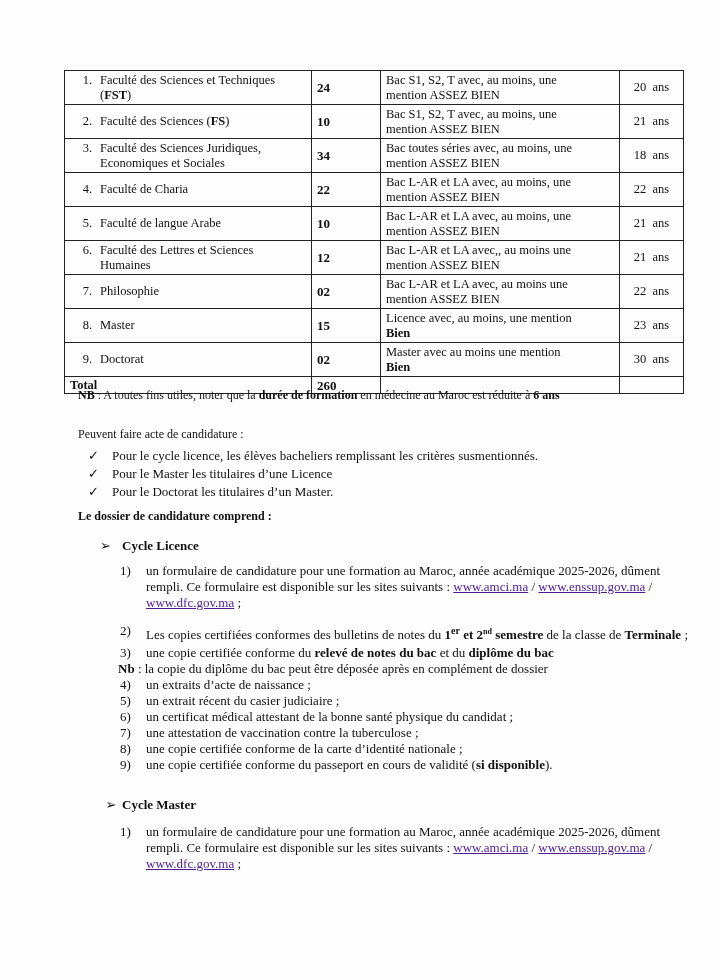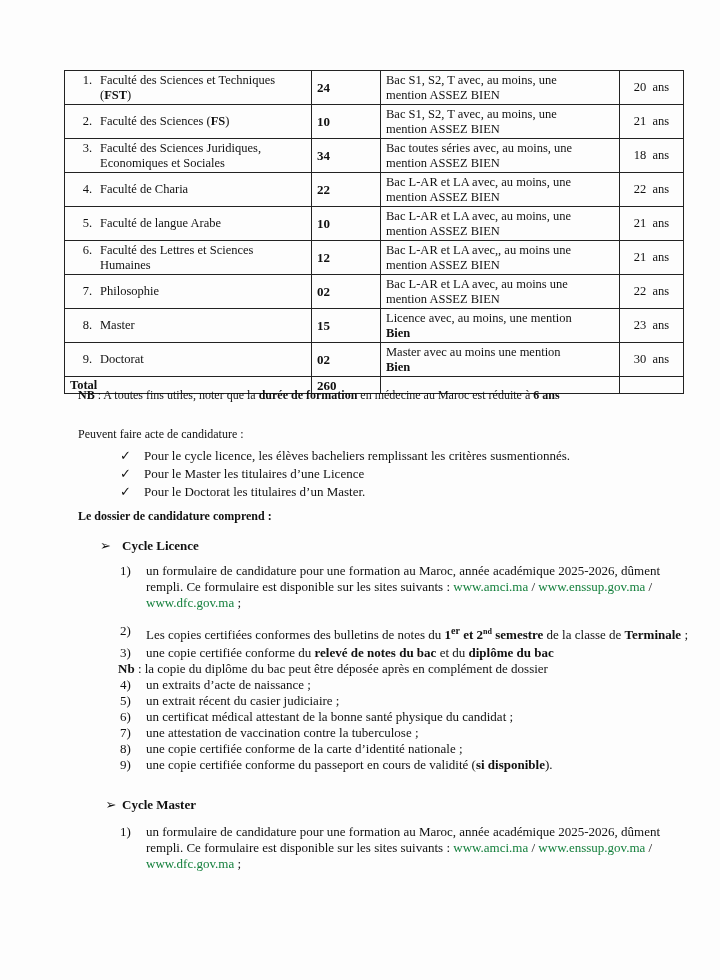--- a/index.html
+++ b/index.html
@@ -15,33 +15,33 @@
   td.c2 { width:58px; text-align:left; font-weight:bold; font-size:13px; }
   td.c3 { width:228px;margin-left:37px; }
   td.c4 { text-align:center; font-size:12.5px; }
   .num { display:inline-block; width:22px; text-align:right; margin-right:8px; }
   .ind { padding-left:30px; }
   b { font-weight:bold; }
 
   .blk { position:absolute; left:78px; font-size:12px; line-height:17px; }
   .nb { top:387px; width:606px; }
   .peuvent { top:426px; }
-  .checks { position:absolute; left:120px; top:447px; font-size:13px; line-height:18px; }
+  .checks { position:absolute; left:88px; top:447px; font-size:13px; line-height:18px; }
   .check-mark { display:inline-block; width:24px; }
   .dossier { top:508px; font-weight:bold; }
 
   .h2 { position:absolute; left:100px; font-size:13px; font-weight:bold; }
   .arrow { display:inline-block; width:22px; font-weight:normal; }
   .cyc-lic { top:538px; }
   .cyc-mas { top:797px;text-align:center; }
 
   .items { position:absolute; left:120px; width:570px; font-size:13px; line-height:16px; }
   .item { position:relative; padding-left:26px; }
   .item .n { position:absolute; left:0; top:0; }
-  .link { color:#15803d; }
+  .link { color:#4c1d95; text-decoration:underline; }
 
   .lic { top:563px; }
   .mas { top:824px; }
 </style>
 </head>
 <body>
 
 <div class="page">
 
   <table class="t">

